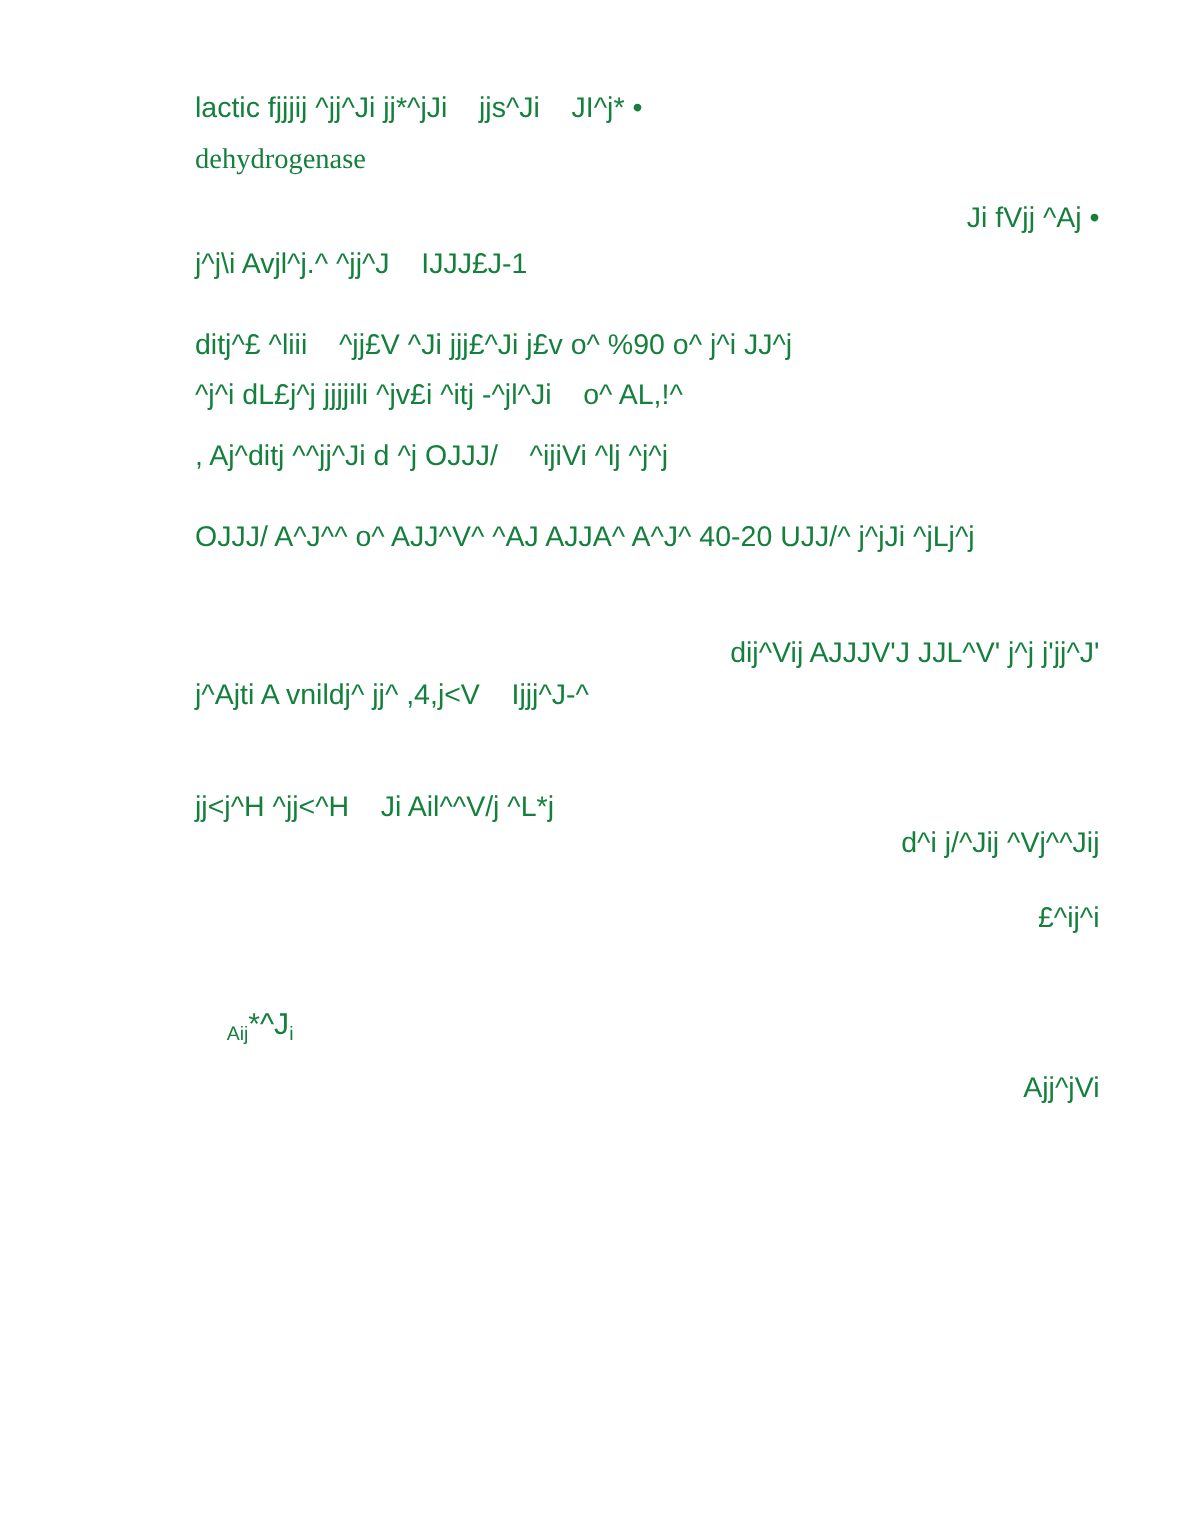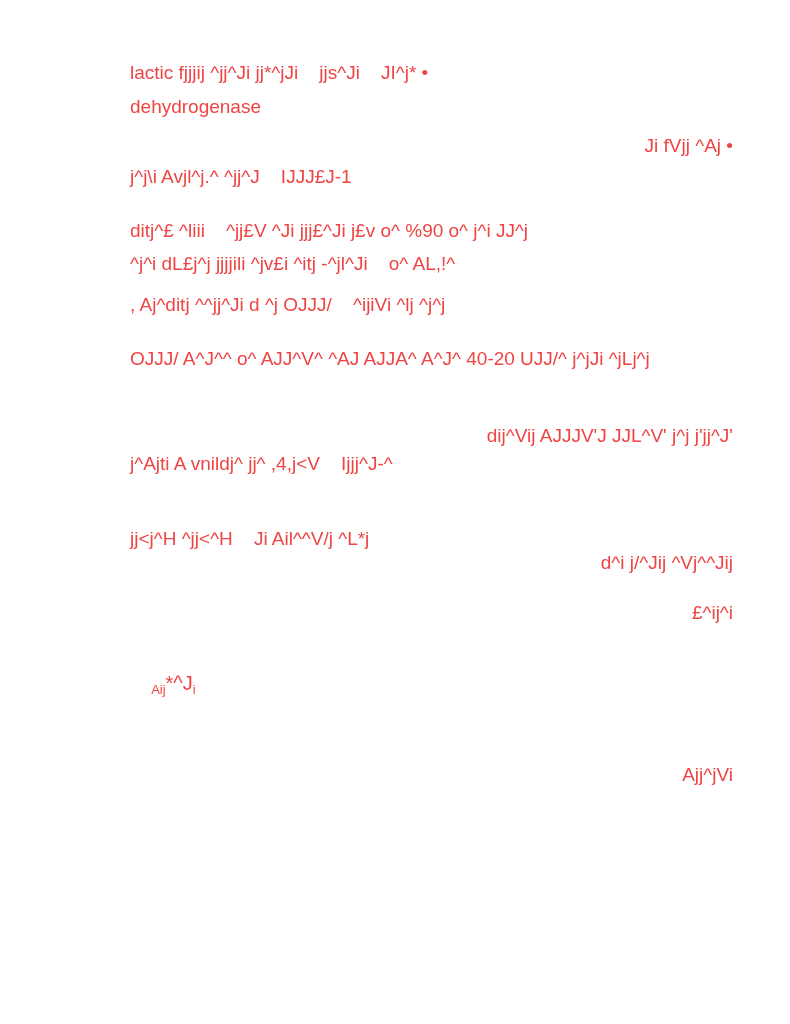--- a/index.html
+++ b/index.html
@@ -14,43 +14,43 @@
     background: #ffffff;
     overflow: hidden;
     font-family: "Liberation Sans", sans-serif;
     color: #1b1b1b;
   }
   .line {
     position: absolute;
     white-space: pre;
     font-size: 19px;
     line-height: 22px;
-    color: #ef4444;
+    color: #15803d;
   }
   .left-line  { left: 130px; text-align: left; }
   .right-line { right: 57px; text-align: right; }
 
   
   .l01 { top: 62px; }
-  .l02 { top: 96px; }
+  .l02 { top: 96px; font-family: Liberation Serif, serif; }
   .l03 { top: 135px; }
   .l04 { top: 166px; }
   .l05 { top: 220px; }
   .l06 { top: 253px; }
   .l07 { top: 294px; }
   .l08 { top: 348px; }
   .l09 { top: 383px; }
   .l10 { top: 425px; }
   .l11 { top: 453px; }
   .l12 { top: 487px; margin-top: 41px; }
   .l13 { top: 552px; margin-left: 48px; }
   .l14 { top: 602px; }
   .l15 { top: 650px; }
   .l16 { top: 703px; }
-  .l17 { top: 764px; }
+  .l17 { top: 715px; }
 
   .sub-sm {
     font-size: 13px;
     vertical-align: -4px;
   }
   .formula-main {
     font-size: 20px;
   }
 </style>
 </head>

